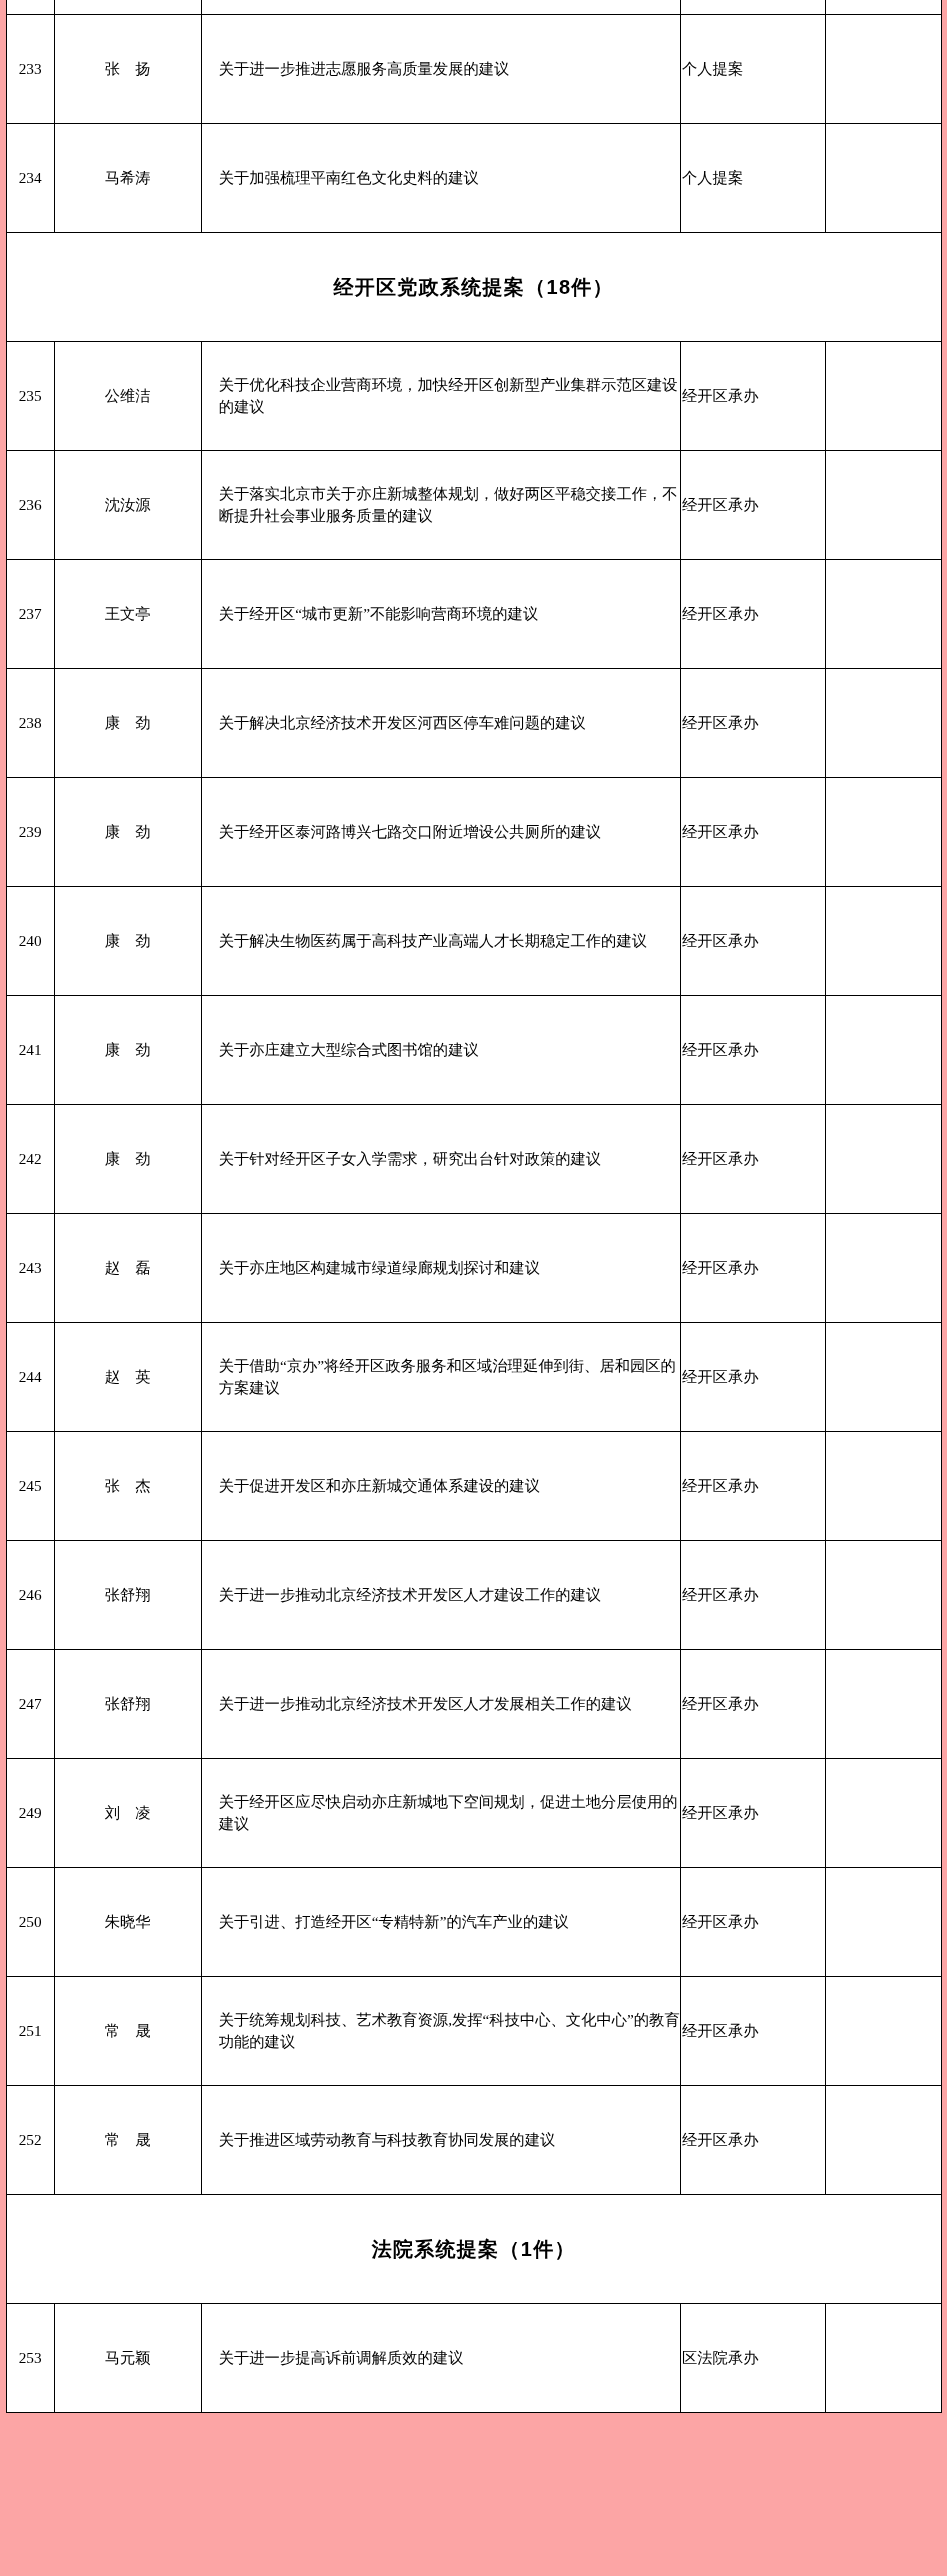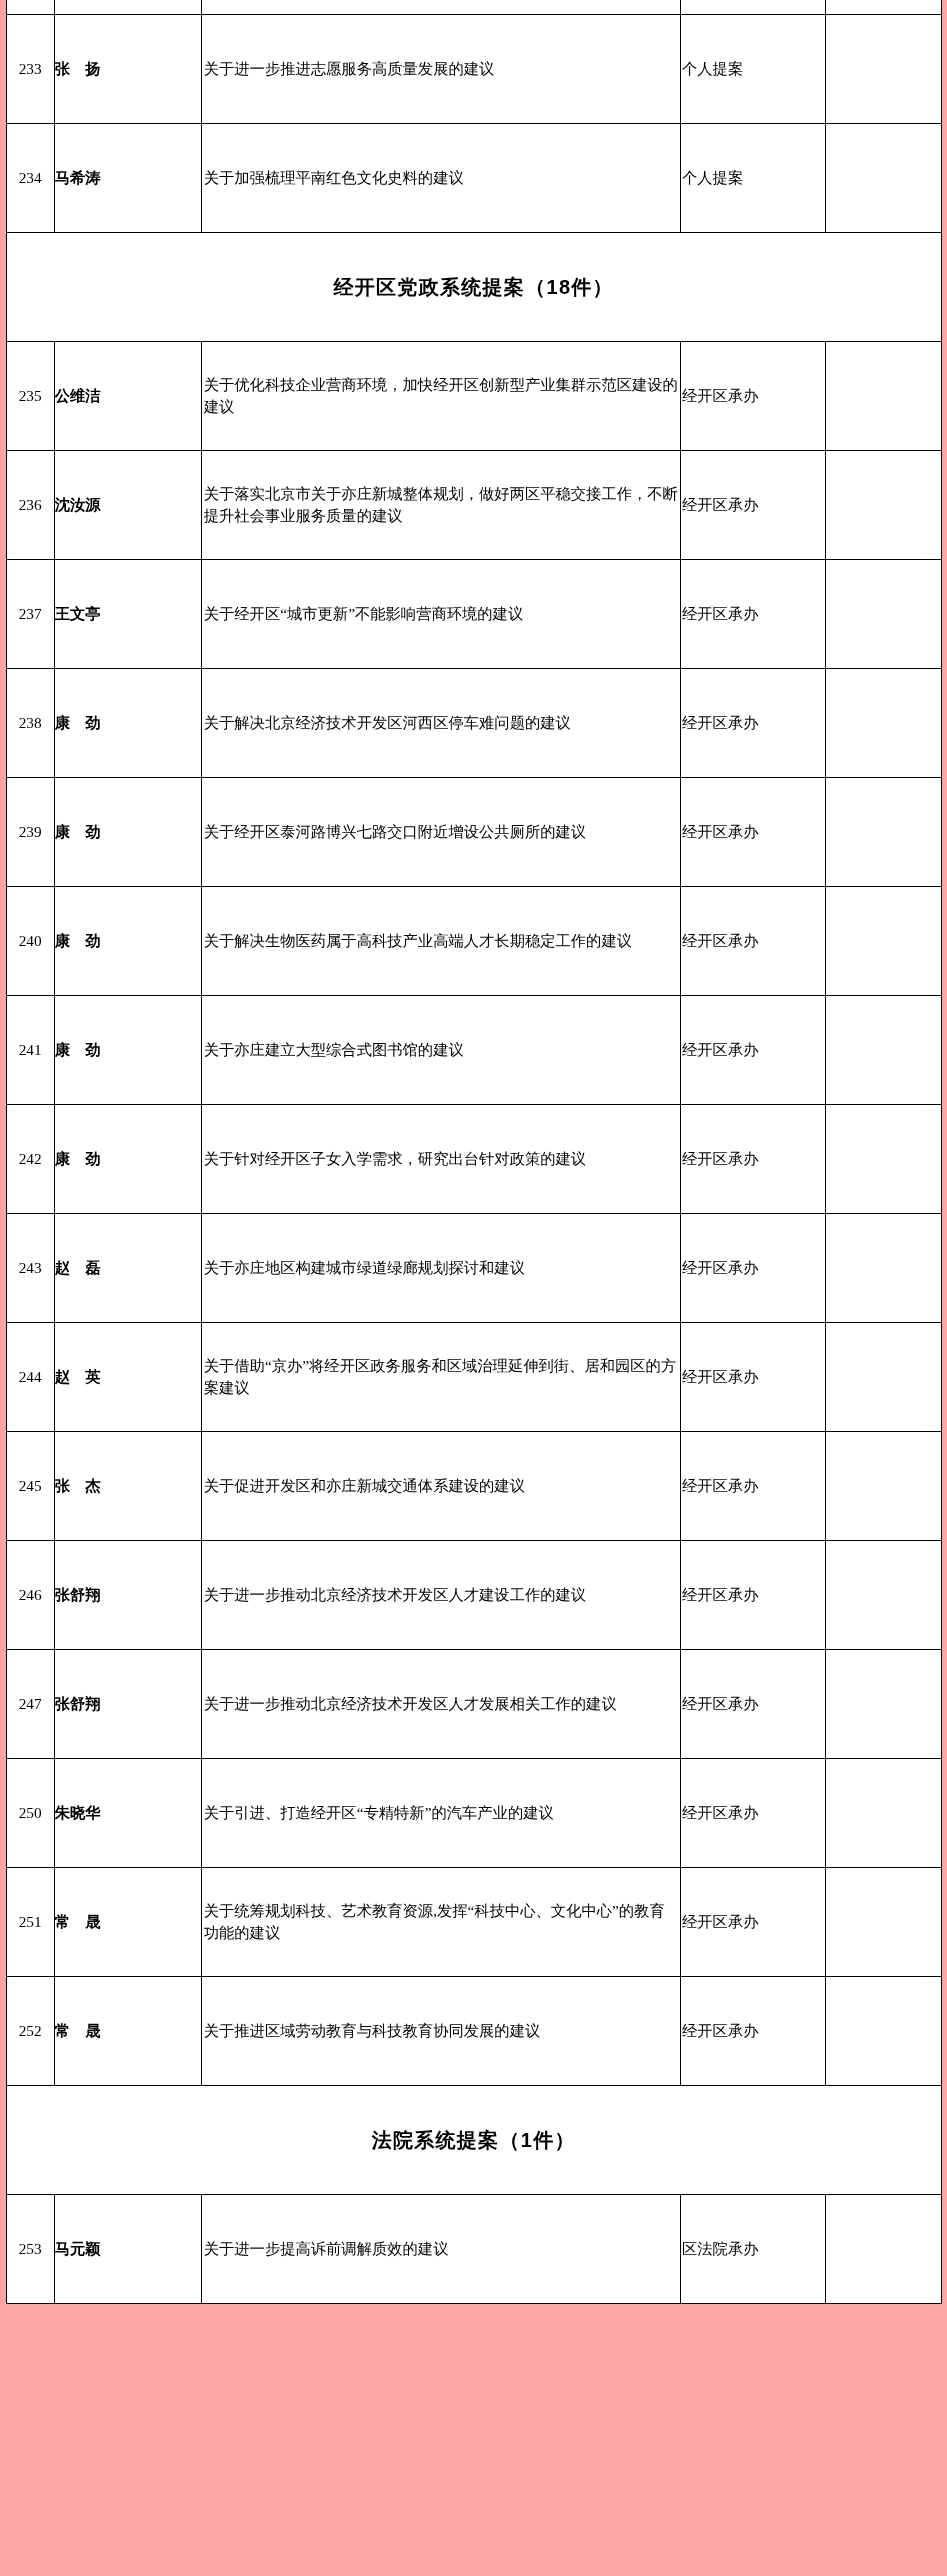--- a/index.html
+++ b/index.html
@@ -37,26 +37,25 @@
   }
   tr.row-partial { height: 14.7px; }
   tr.row-partial td { border-top: 0; }
   tr.row-data { height: 109px; }
   tr.row-section { height: 109px; }
   td.cell-number {
     text-align: center;
     font-family: "Liberation Serif", serif;
   }
   td.cell-name {
-    text-align: left;
-    font-weight: bold;
+    text-align: center;
   }
   td.cell-title {
     text-align: left;
-    padding-left: 2px;
+    padding-left: 17px;
   }
   td.cell-type {
     text-align: left;
     padding-left: 1.3px;
   }
   td.cell-note { }
   td.section-cell {
     text-align: center;
     font-family: "Liberation Sans", sans-serif;
     font-weight: bold;
@@ -203,20 +202,27 @@
 
   <tr class="row-data">
     <td class="cell-number">247</td>
     <td class="cell-name">张舒翔</td>
     <td class="cell-title">关于进一步推动北京经济技术开发区人才发展相关工作的建议</td>
     <td class="cell-type">经开区承办</td>
     <td class="cell-note"></td>
   </tr>
 
 
+  <tr class="row-data">
+    <td class="cell-number">249</td>
+    <td class="cell-name">刘　凌</td>
+    <td class="cell-title">关于经开区应尽快启动亦庄新城地下空间规划，促进土地分层使用的建议</td>
+    <td class="cell-type">经开区承办</td>
+    <td class="cell-note"></td>
+  </tr>
 
   <tr class="row-data">
     <td class="cell-number">250</td>
     <td class="cell-name">朱晓华</td>
     <td class="cell-title">关于引进、打造经开区“专精特新”的汽车产业的建议</td>
     <td class="cell-type">经开区承办</td>
     <td class="cell-note"></td>
   </tr>
 
   <tr class="row-data">

